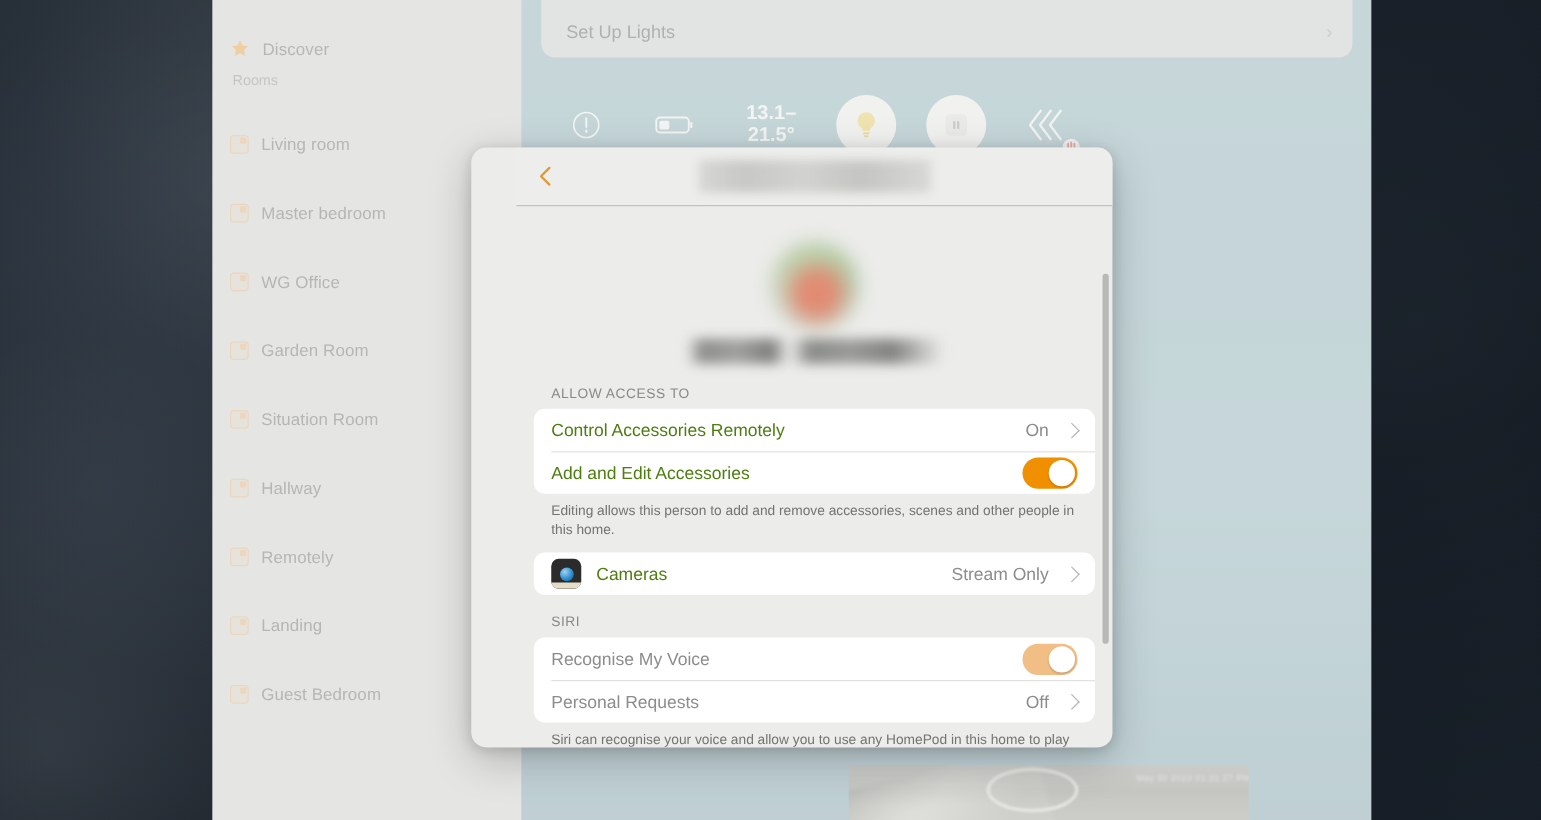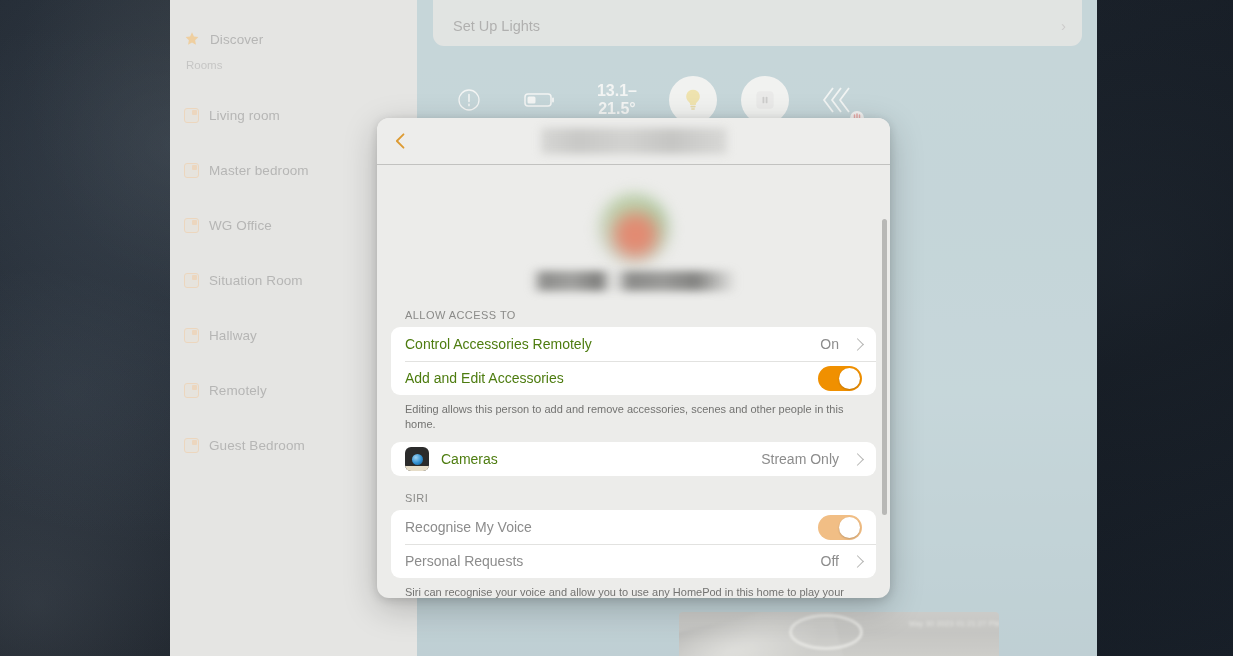--- a/index.html
+++ b/index.html
@@ -147,21 +147,21 @@
   }
 
   
   #modal {
     position: absolute; left: 377px; top: 118px;
     width: 513px; height: 480px;
     background: #ececea;
     border-radius: 12px;
     box-shadow: 0 10px 34px rgba(0,0,0,0.22), 0 2px 10px rgba(0,0,0,0.14);
     overflow: hidden;
-    display: flex; flex-direction: column;
+    display: flex; flex-direction: column; padding-left: 36px;
   }
   .modal-titlebar {
     height: 47px; flex: none;
     background: #ededeb;
     border-bottom: 1px solid #c2c2c0;
     display: flex; align-items: center; padding: 0 14px;
     position: relative;
   }
   .back-chev {
     width: 20px; height: 20px; color: #dd9b33;
@@ -295,29 +295,37 @@
     <div class="side-row">
       <span class="room-icon"></span>
       <span class="side-label">Master bedroom</span>
     </div>
     <div class="side-row">
       <span class="room-icon"></span>
       <span class="side-label">WG Office</span>
     </div>
     <div class="side-row">
       <span class="room-icon"></span>
+      <span class="side-label">Garden Room</span>
+    </div>
+    <div class="side-row">
+      <span class="room-icon"></span>
       <span class="side-label">Situation Room</span>
     </div>
     <div class="side-row">
       <span class="room-icon"></span>
       <span class="side-label">Hallway</span>
     </div>
     <div class="side-row">
       <span class="room-icon"></span>
       <span class="side-label">Remotely</span>
+    </div>
+    <div class="side-row">
+      <span class="room-icon"></span>
+      <span class="side-label">Landing</span>
     </div>
     <div class="side-row">
       <span class="room-icon"></span>
       <span class="side-label">Guest Bedroom</span>
     </div>
   </div>
 
   <div id="main">
 
     <div class="setup-card">

